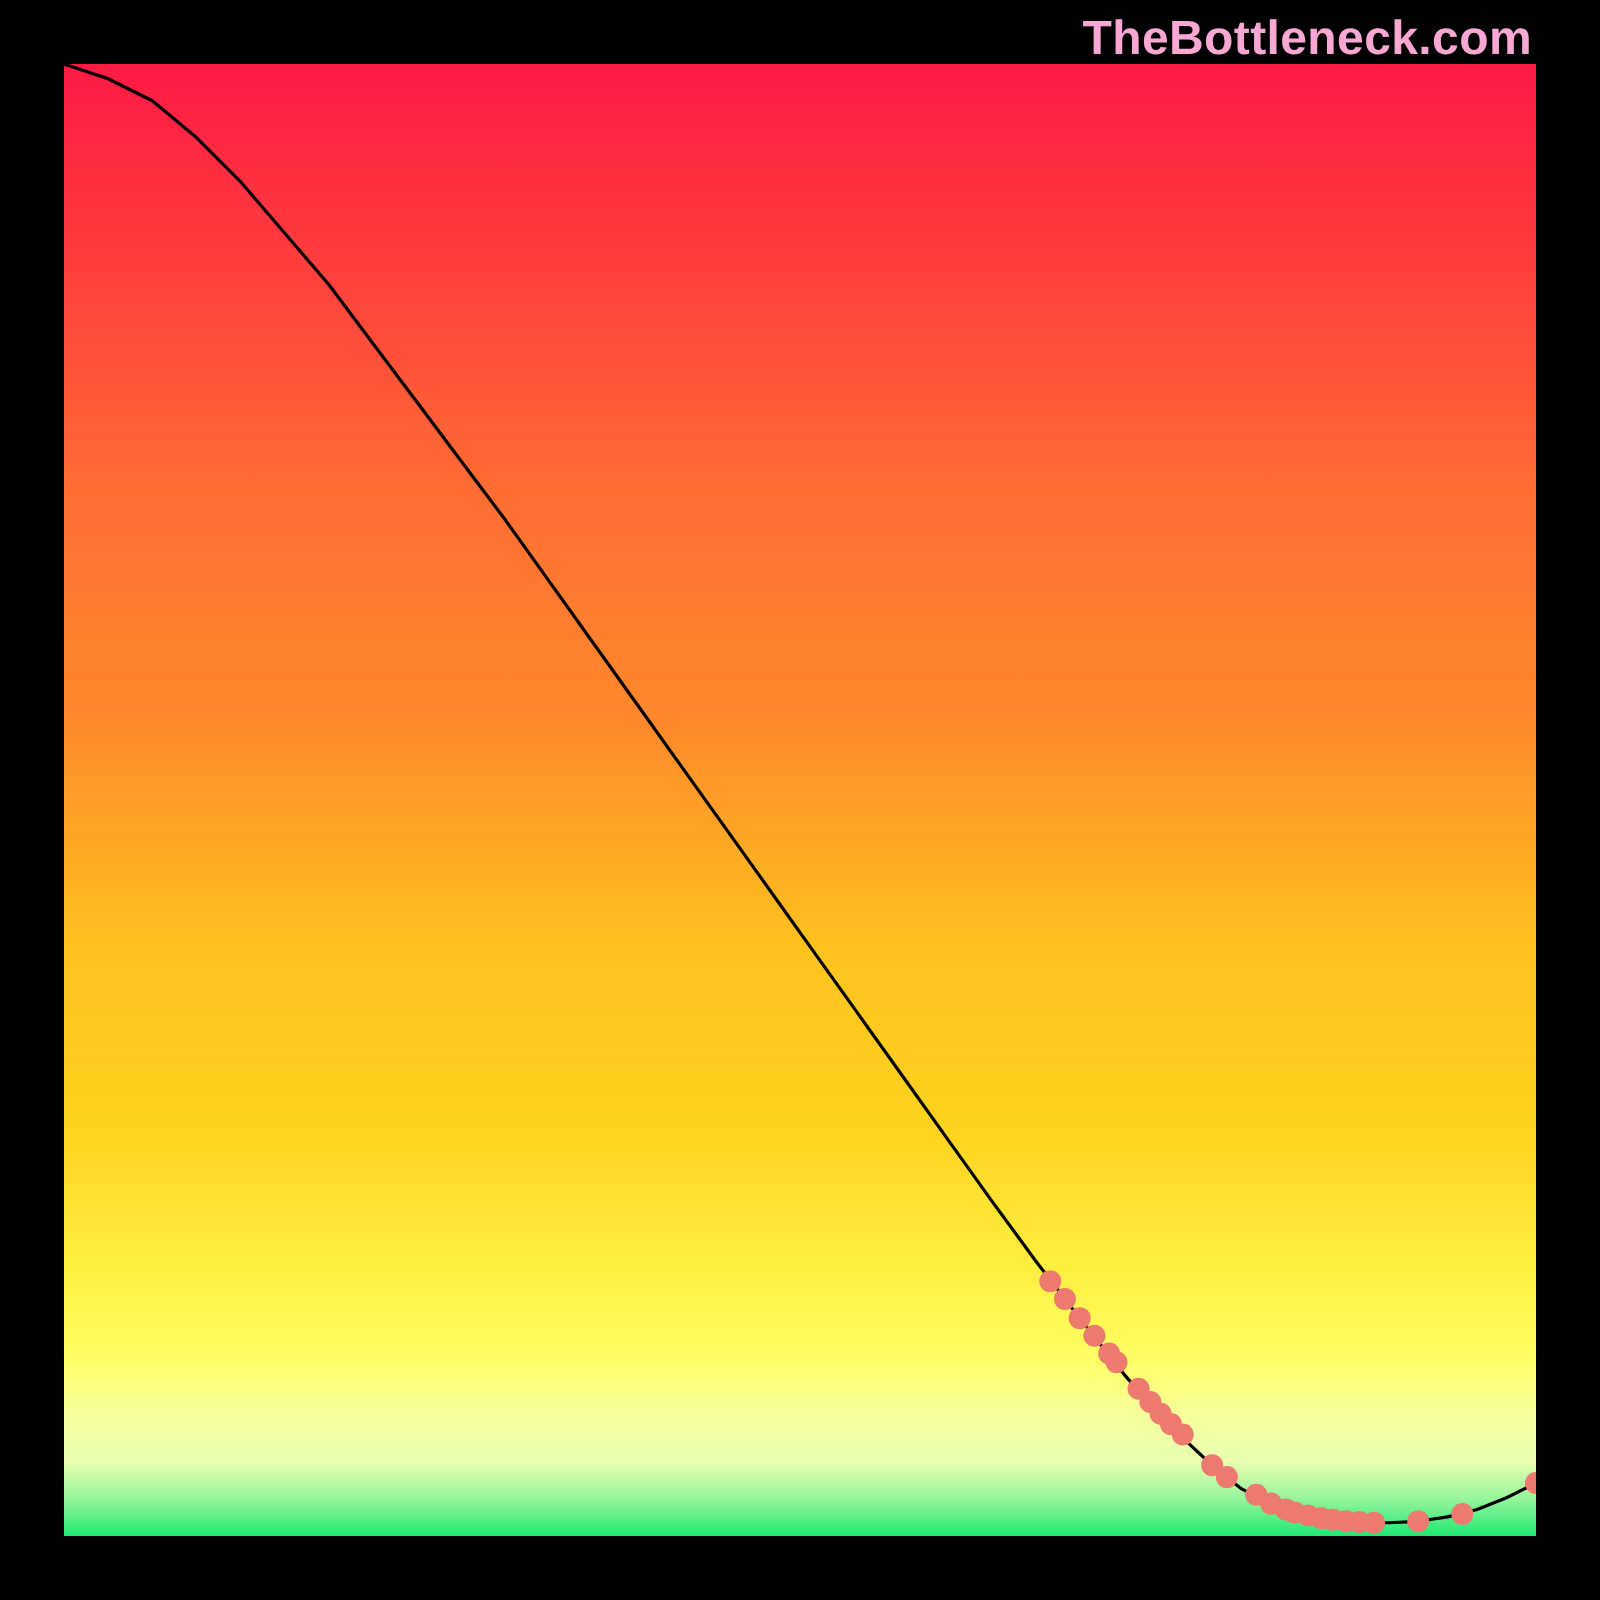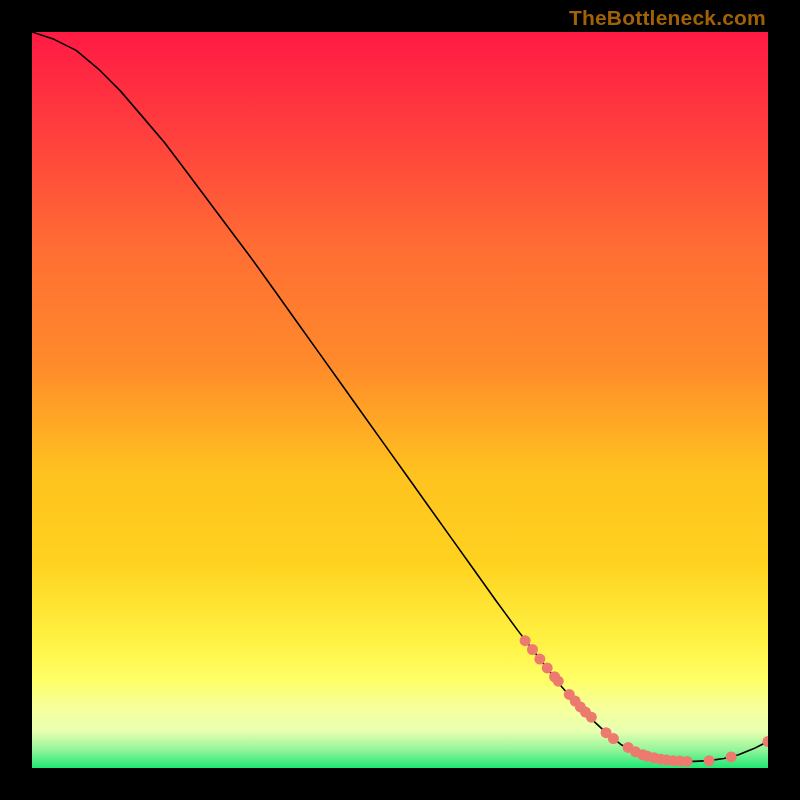--- a/index.html
+++ b/index.html
@@ -20,23 +20,23 @@
     left: 32px;
     top: 32px;
     width: 736px;
     height: 736px;
   }
   .watermark {
     position: absolute;
     top: 6px;
     right: 34px;
     font-family: Arial, Helvetica, sans-serif;
-    font-size: 21px;
+    font-size: 24px;
     font-weight: bold;
-    color: #a16207;
+    color: #f9a8d4;
     letter-spacing: 0.2px;
   }
   svg {
     display: block;
   }
 </style>
 </head>
 <body>
 
 <div class="container">

